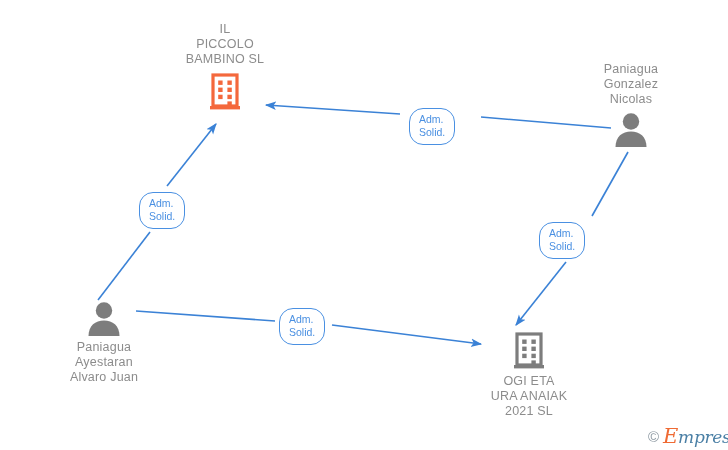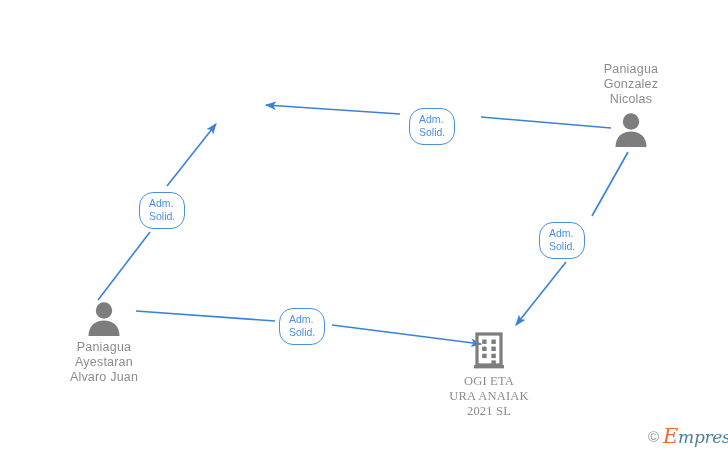--- a/index.html
+++ b/index.html
@@ -102,20 +102,38 @@
     <line x1="98" y1="300" x2="150" y2="232" stroke="#3b82d6" stroke-width="1.6"></line>
     <line x1="167" y1="186" x2="216" y2="124" stroke="#3b82d6" stroke-width="1.6" marker-end="url(#arrowBlue)"></line>
 
     <line x1="628" y1="152" x2="592" y2="216" stroke="#3b82d6" stroke-width="1.6"></line>
     <line x1="566" y1="262" x2="516" y2="325" stroke="#3b82d6" stroke-width="1.6" marker-end="url(#arrowBlue)"></line>
 
     <line x1="136" y1="311" x2="275" y2="321" stroke="#3b82d6" stroke-width="1.6"></line>
     <line x1="332" y1="325" x2="481" y2="344" stroke="#3b82d6" stroke-width="1.6" marker-end="url(#arrowBlue)"></line>
   </svg>
 
+  <div class="node label-above" style="left:150px; top:22px;">
+    <div class="node-label">IL
+PICCOLO
+BAMBINO  SL</div>
+    <span class="icon-wrap">
+      <svg width="40" height="40" viewBox="0 0 40 40">
+        <rect x="8" y="4" width="24" height="31" fill="none" stroke="#f4683c" stroke-width="3.2"></rect>
+        <rect x="13.2" y="9.5" width="4.4" height="4.4" fill="#f4683c"></rect>
+        <rect x="22.4" y="9.5" width="4.4" height="4.4" fill="#f4683c"></rect>
+        <rect x="13.2" y="16.6" width="4.4" height="4.4" fill="#f4683c"></rect>
+        <rect x="22.4" y="16.6" width="4.4" height="4.4" fill="#f4683c"></rect>
+        <rect x="13.2" y="23.7" width="4.4" height="4.4" fill="#f4683c"></rect>
+        <rect x="22.4" y="23.7" width="4.4" height="4.4" fill="#f4683c"></rect>
+        <rect x="22.4" y="30.4" width="4.4" height="4.6" fill="#f4683c"></rect>
+        <rect x="5" y="35" width="30" height="3.4" fill="#f4683c"></rect>
+      </svg>
+    </span>
+  </div>
 
   <div class="node label-above" style="left:556px; top:62px;">
     <div class="node-label">Paniagua
 Gonzalez
 Nicolas</div>
     <span class="icon-wrap">
       <svg width="40" height="36" viewBox="0 0 40 36">
         <circle cx="20" cy="10.5" r="8.2" fill="#7d7d7d"></circle>
         <path d="M4.5 36 C4.5 25.4 11.4 20.4 20 20.4 C28.6 20.4 35.5 25.4 35.5 36 Z" fill="#7d7d7d"></path>
       </svg>
@@ -127,21 +145,21 @@
       <svg width="40" height="36" viewBox="0 0 40 36">
         <circle cx="20" cy="10.5" r="8.2" fill="#7d7d7d"></circle>
         <path d="M4.5 36 C4.5 25.4 11.4 20.4 20 20.4 C28.6 20.4 35.5 25.4 35.5 36 Z" fill="#7d7d7d"></path>
       </svg>
     </span>
     <div class="node-label">Paniagua
 Ayestaran
 Alvaro Juan</div>
   </div>
 
-  <div class="node label-below" style="left:414px; top:330px;font-family:Liberation Serif, serif;">
+  <div class="node label-below" style="left:454px; top:330px;">
     <span class="icon-wrap">
       <svg width="40" height="40" viewBox="0 0 40 40">
         <rect x="8" y="4" width="24" height="31" fill="none" stroke="#7d7d7d" stroke-width="3.2"></rect>
         <rect x="13.2" y="9.5" width="4.4" height="4.4" fill="#7d7d7d"></rect>
         <rect x="22.4" y="9.5" width="4.4" height="4.4" fill="#7d7d7d"></rect>
         <rect x="13.2" y="16.6" width="4.4" height="4.4" fill="#7d7d7d"></rect>
         <rect x="22.4" y="16.6" width="4.4" height="4.4" fill="#7d7d7d"></rect>
         <rect x="13.2" y="23.7" width="4.4" height="4.4" fill="#7d7d7d"></rect>
         <rect x="22.4" y="23.7" width="4.4" height="4.4" fill="#7d7d7d"></rect>
         <rect x="22.4" y="30.4" width="4.4" height="4.6" fill="#7d7d7d"></rect>

